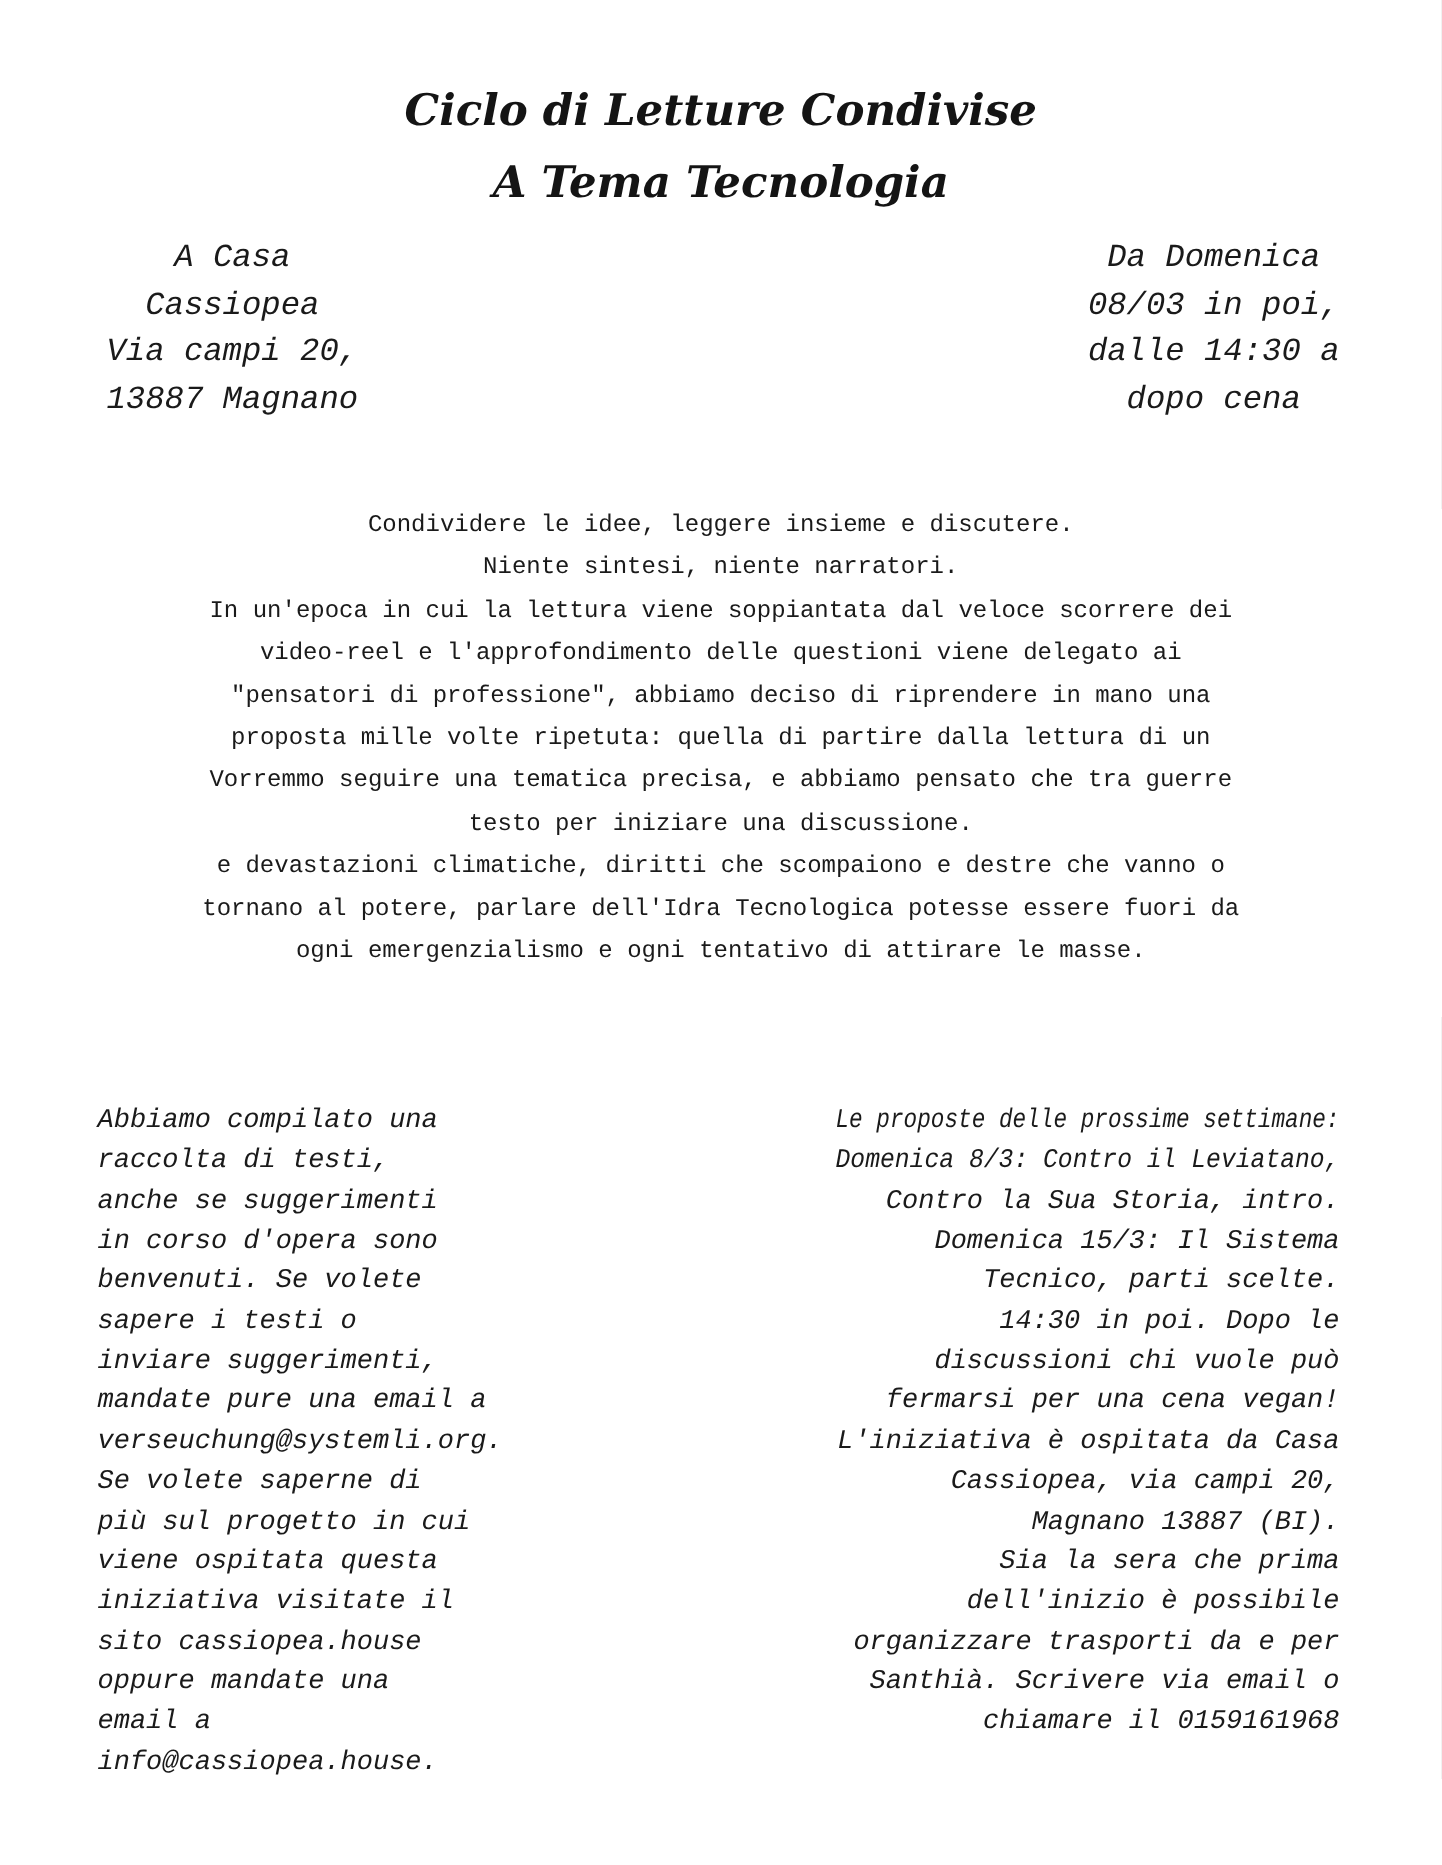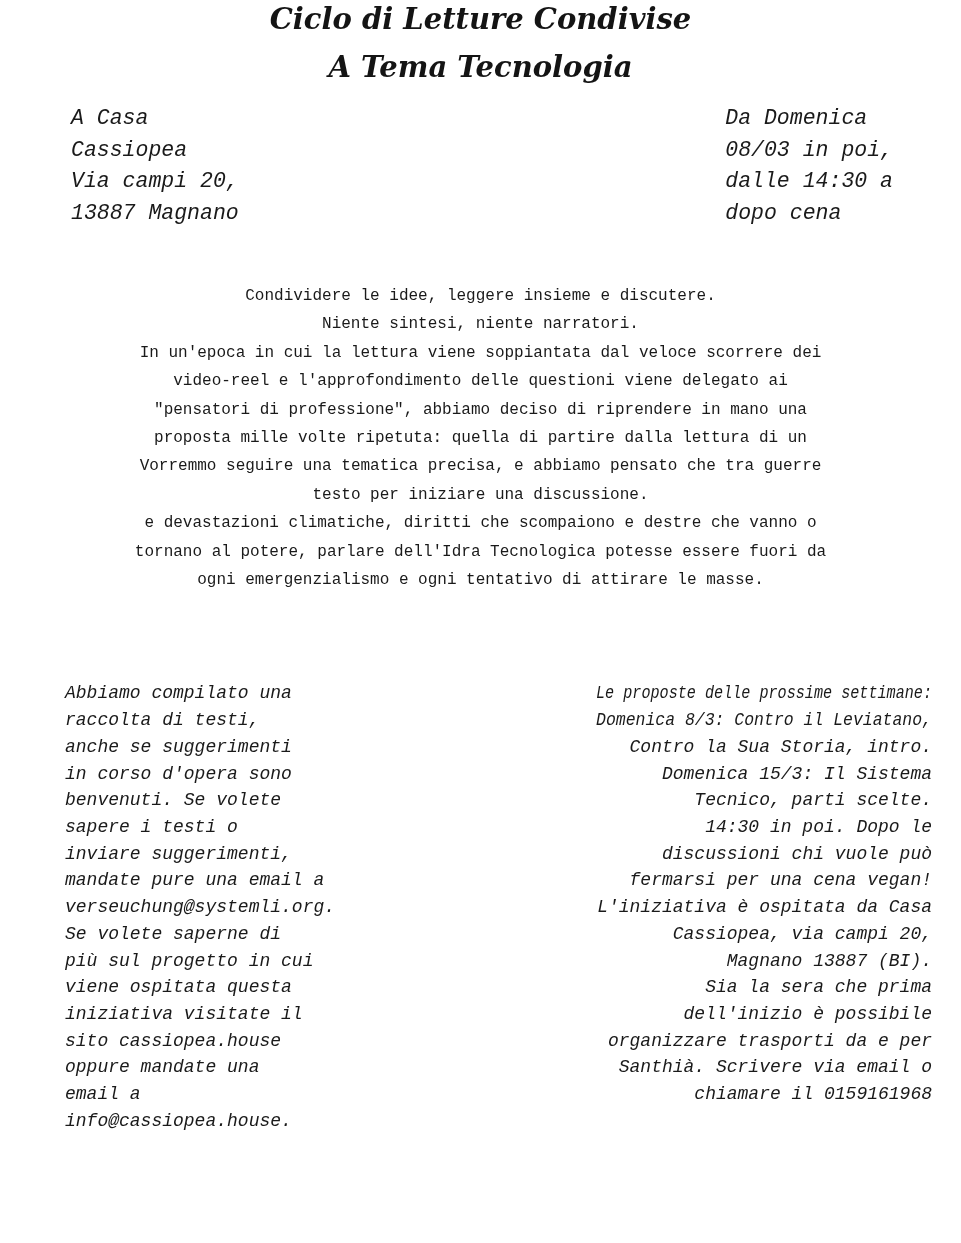--- a/index.html
+++ b/index.html
@@ -15,50 +15,50 @@
   }
   .title-line {
     text-align: center;
     font-family: "DejaVu Serif", serif;
     font-style: italic;
     font-weight: bold;
     font-size: 29px;
     line-height: 38px;
     color: #141414;
   }
-  .title-line1 { margin-top: 0; }
+  .title-line1 { margin-top: 0; padding-top: 54px; }
   .title-line2 { margin-top: 10px; }
 
   .corner-row {
     display: flex;
     justify-content: space-between;
     align-items: flex-start;
     margin-top: 17px;
     padding: 0 68px 0 71px;
   }
   .corner-block {
     font-style: italic;
     font-size: 21.5px;
     line-height: 31.5px;
-    text-align: left;
+    text-align: center;
   }
 
   .intro {
     margin: 53px auto 0;
     width: 830px;
     text-align: center;
     font-size: 16px;
     line-height: 28.4px;
   }
 
   .columns {
     display: flex;
     justify-content: space-between;
     margin-top: 86px;
-    padding: 0 29px 0 65px;
+    padding: 0 68px 0 65px;
   }
   .col {
     font-style: italic;
     font-size: 18px;
     line-height: 26.7px;
   }
   .col-left  { width: 272px; text-align: left; }
   .col-right { width: 336px; text-align: right; }
 
   .line { white-space: nowrap; }

